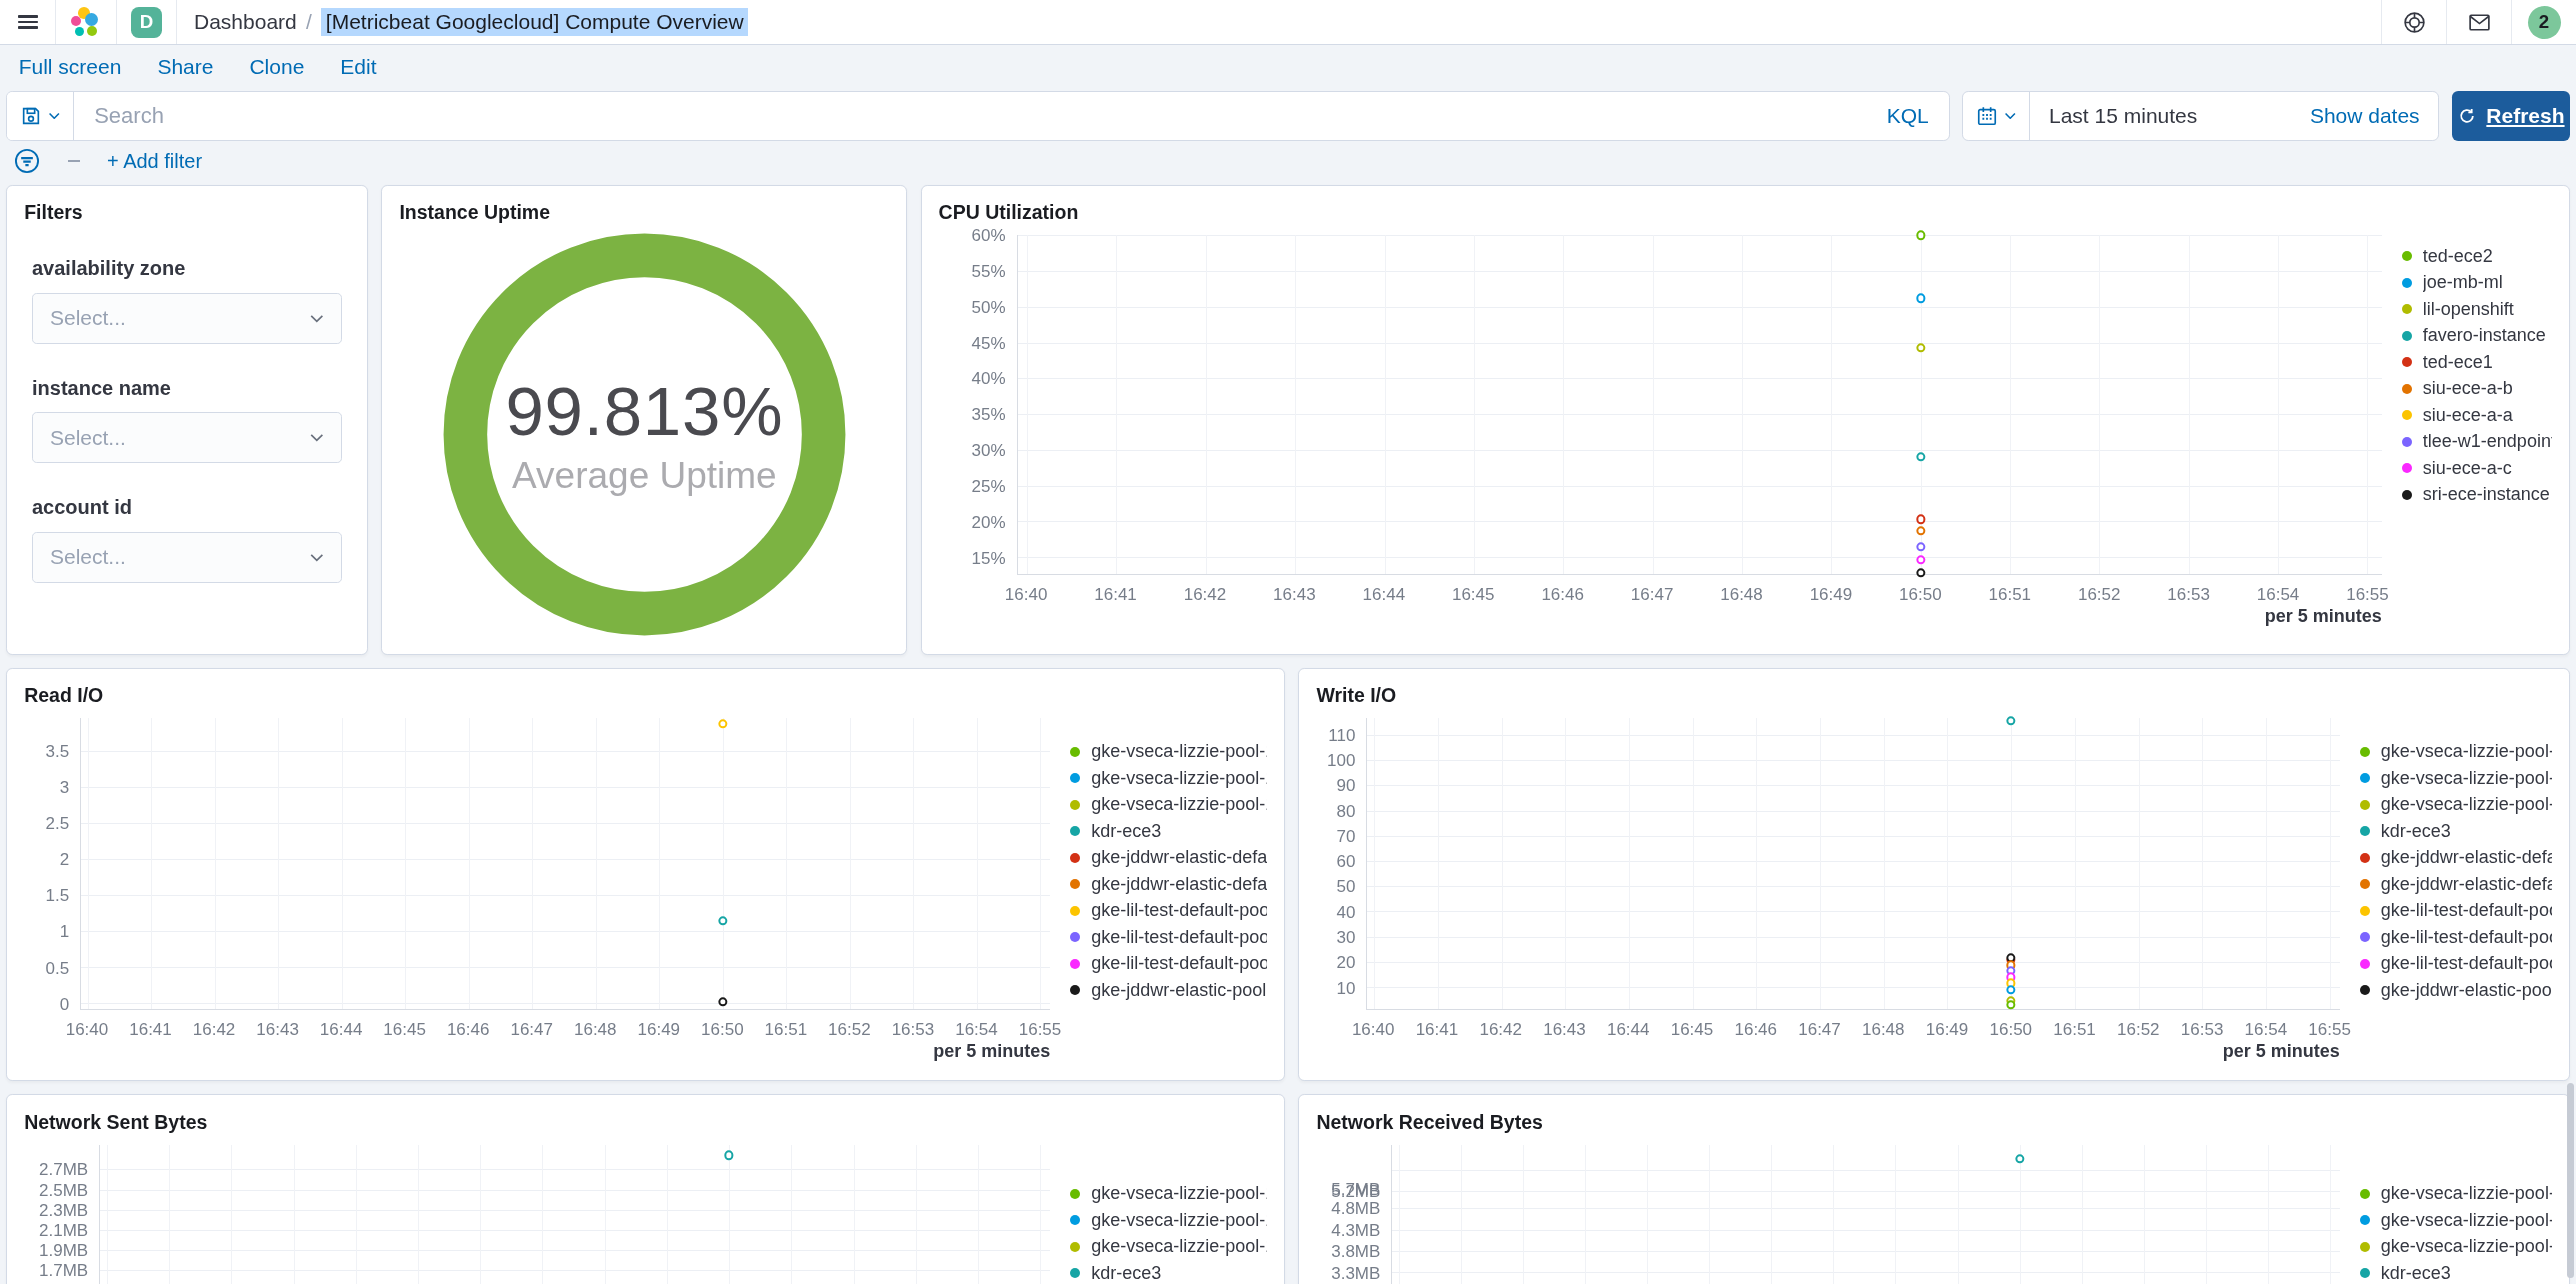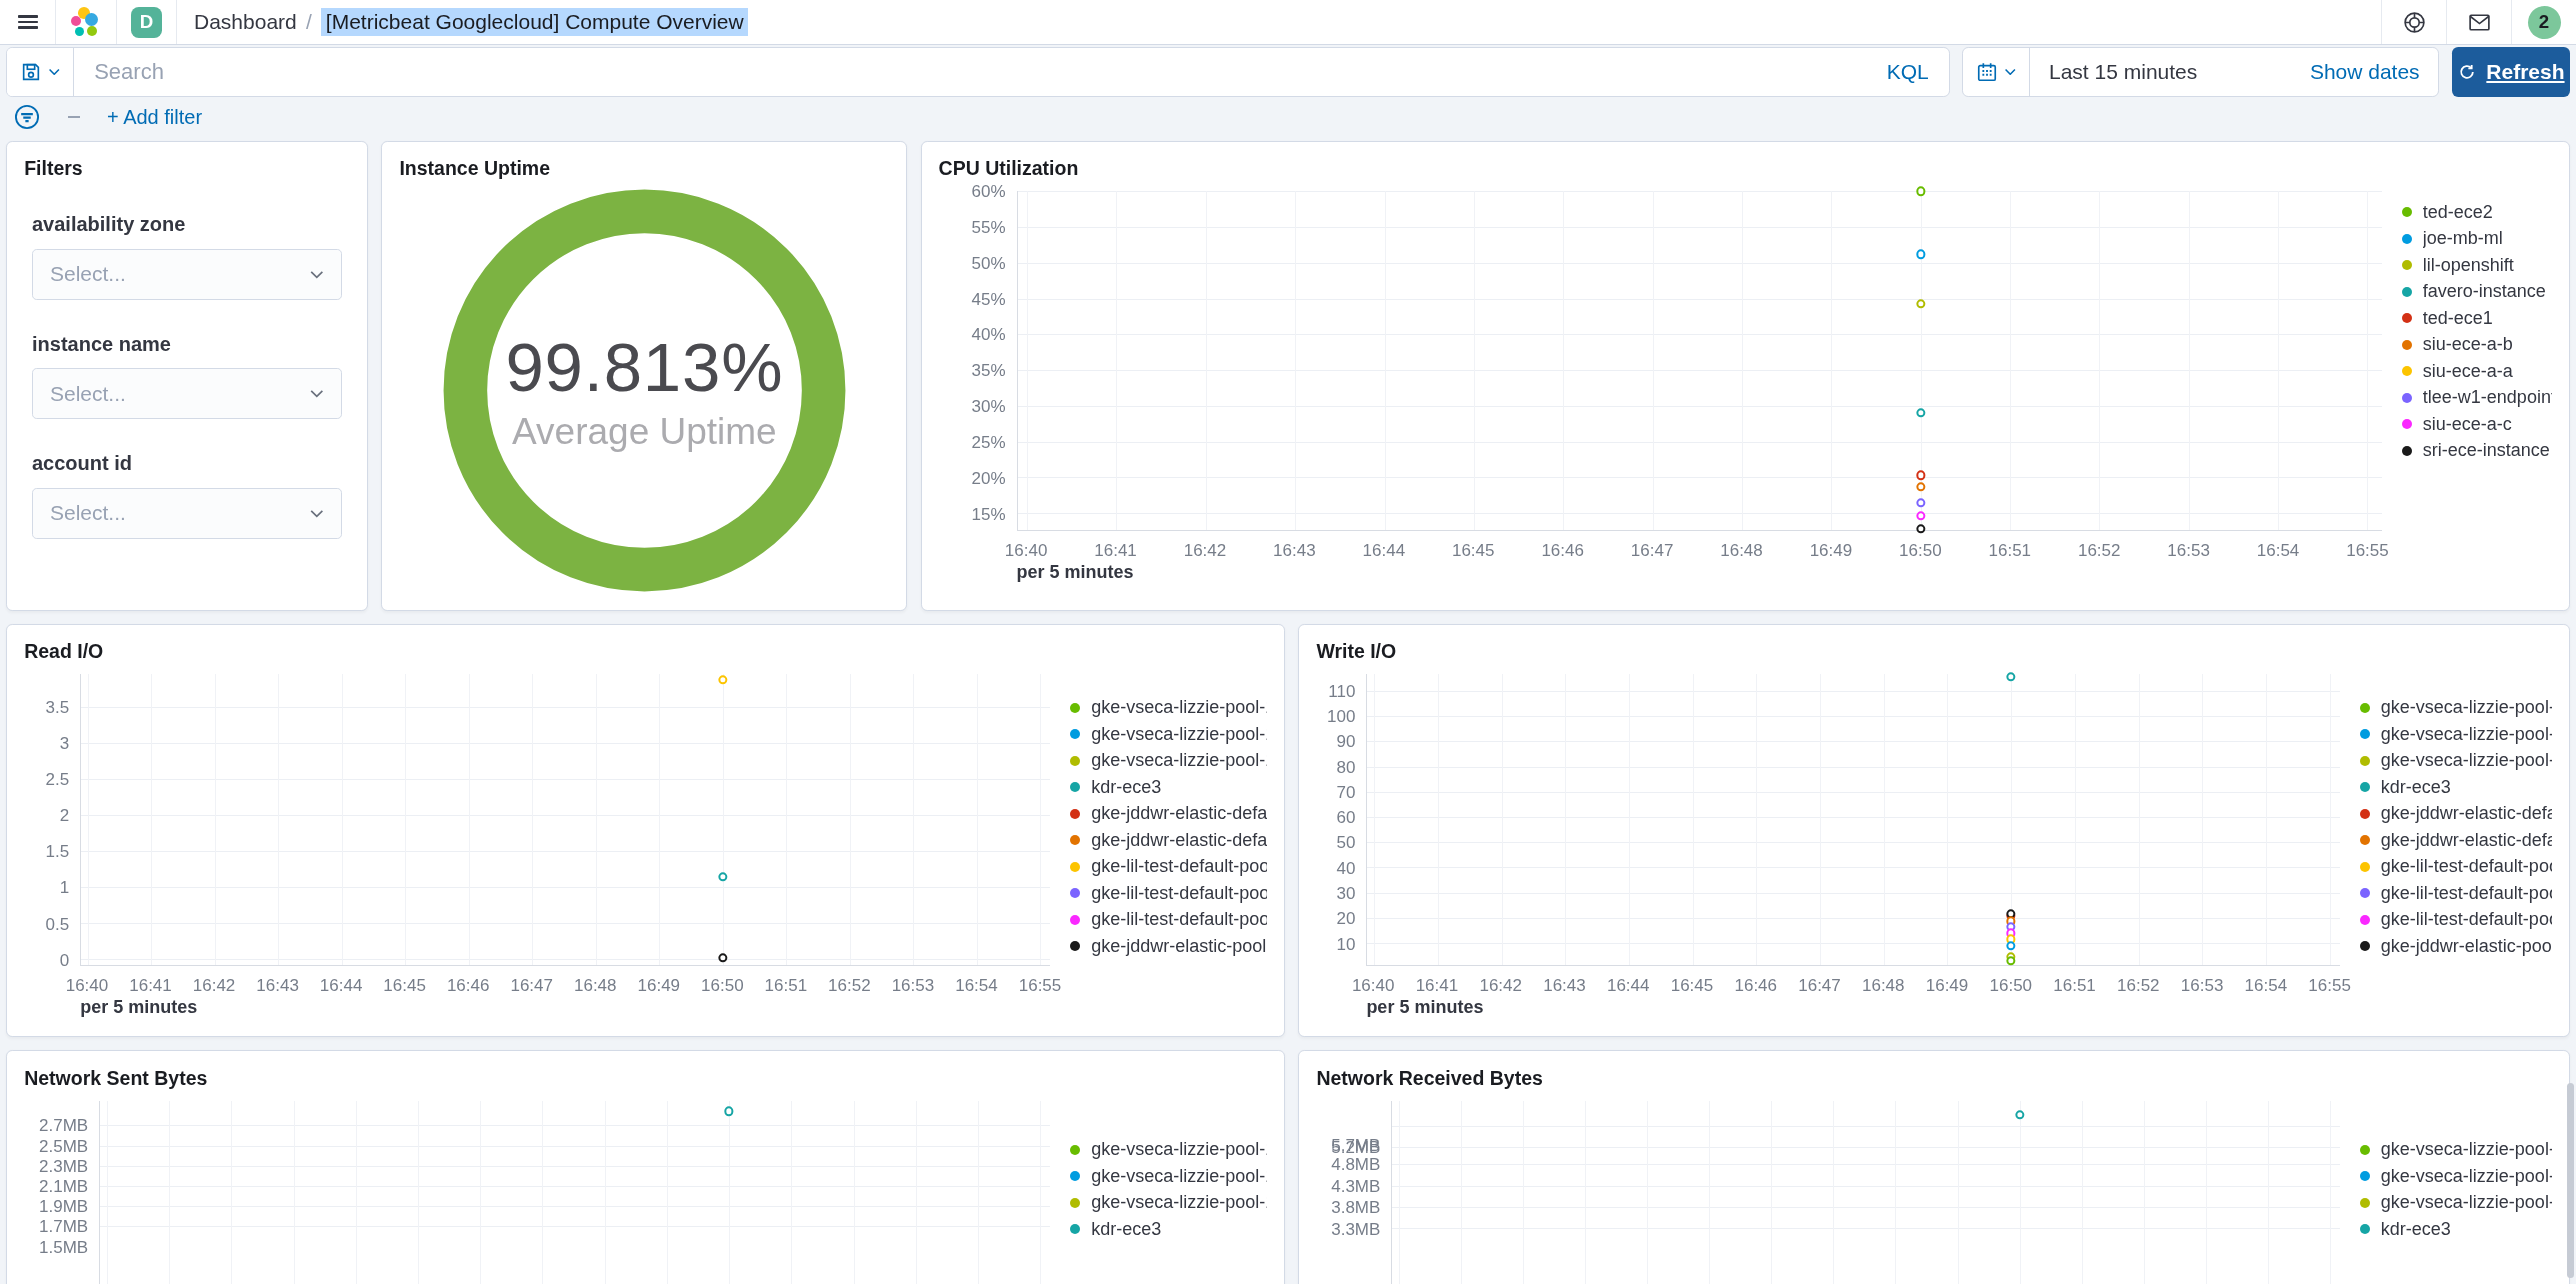--- a/index.html
+++ b/index.html
@@ -77,21 +77,21 @@
   .ycol .yt { position:absolute; right:11px; font-size:17px; color:#767D89; white-space:nowrap; }
   .plot { position:relative; flex:1; height:var(--ploth); border-left:0.8px solid #D8DCE3; border-bottom:0.8px solid #D8DCE3; }
   .gl-h { position:absolute; left:0; right:0; height:0.8px; background:#ECEFF4; }
   .gl-v { position:absolute; top:0; bottom:0; width:0.8px; background:#F0F2F6; }
   .pt { position:absolute; width:9.3px; height:9.3px; border-radius:50%; background:#fff; border:2.3px solid #000; transform:translate(-50%,-50%); z-index:2; }
   .xrow { display:flex; }
   .xsp { width:var(--ycol); flex:none; }
   .xlabels { position:relative; flex:1; height:31px; }
   .xlabels .xt { position:absolute; top:9.3px; transform:translateX(-50%); font-size:17px; color:#767D89; white-space:nowrap; }
   .caption-row { display:flex; }
-  .xcaption { flex:1; text-align:left; font-size:18px; font-weight:700; color:#343741; }
+  .xcaption { flex:1; text-align:right; font-size:18px; font-weight:700; color:#343741; }
   .legend { list-style:none; width:var(--legw); flex:none; padding-top:var(--legpt); padding-left:20px; }
   .legend li { display:flex; align-items:center; gap:11px; height:26.5px; cursor:pointer; }
   .legend .dot { width:10px; height:10px; border-radius:50%; flex:none; }
   .legend .lbl { font-size:18px; color:#343741; white-space:nowrap; overflow:hidden; }
 
   
   .scrollbar { position:absolute; right:1.6px; top:1083px; width:7.8px; height:195px; border-radius:3.9px; background:#C6CBD4; }
 
   svg { display:block; }
 </style>
@@ -144,20 +144,26 @@
               <path d="M3 6l9 7 9-7"></path>
           </svg>
         </span>
       </div>
       <div class="cell">
         <div class="user-avatar">2</div>
       </div>
     </div>
   </header>
 
+  <nav class="menubar">
+    <a>Full screen</a>
+    <a>Share</a>
+    <a>Clone</a>
+    <a>Edit</a>
+  </nav>
 
   <div class="querybar">
     <div class="searchbox">
       <div class="save-seg">
         <span>
           <svg width="22" height="22" viewBox="0 0 24 24" fill="none" stroke="#006BB4" stroke-width="1.8">
             <path d="M4 4h13l3 3v13H4z"></path>
               <rect x="8" y="4" width="8" height="5"></rect>
               <circle cx="12" cy="15" r="2.6"></circle>
           </svg>

